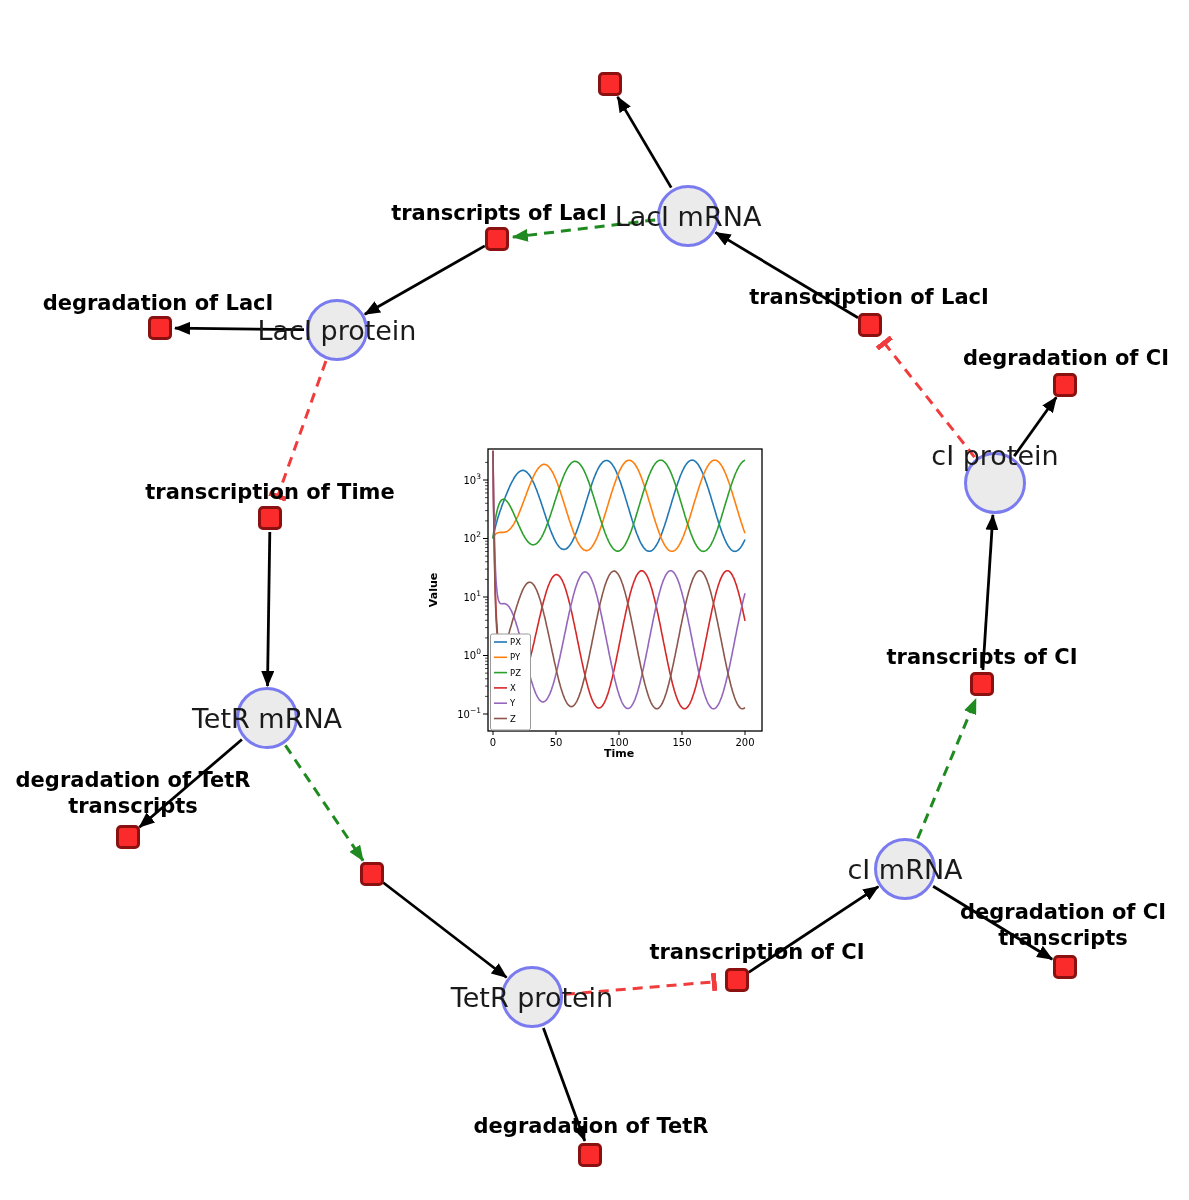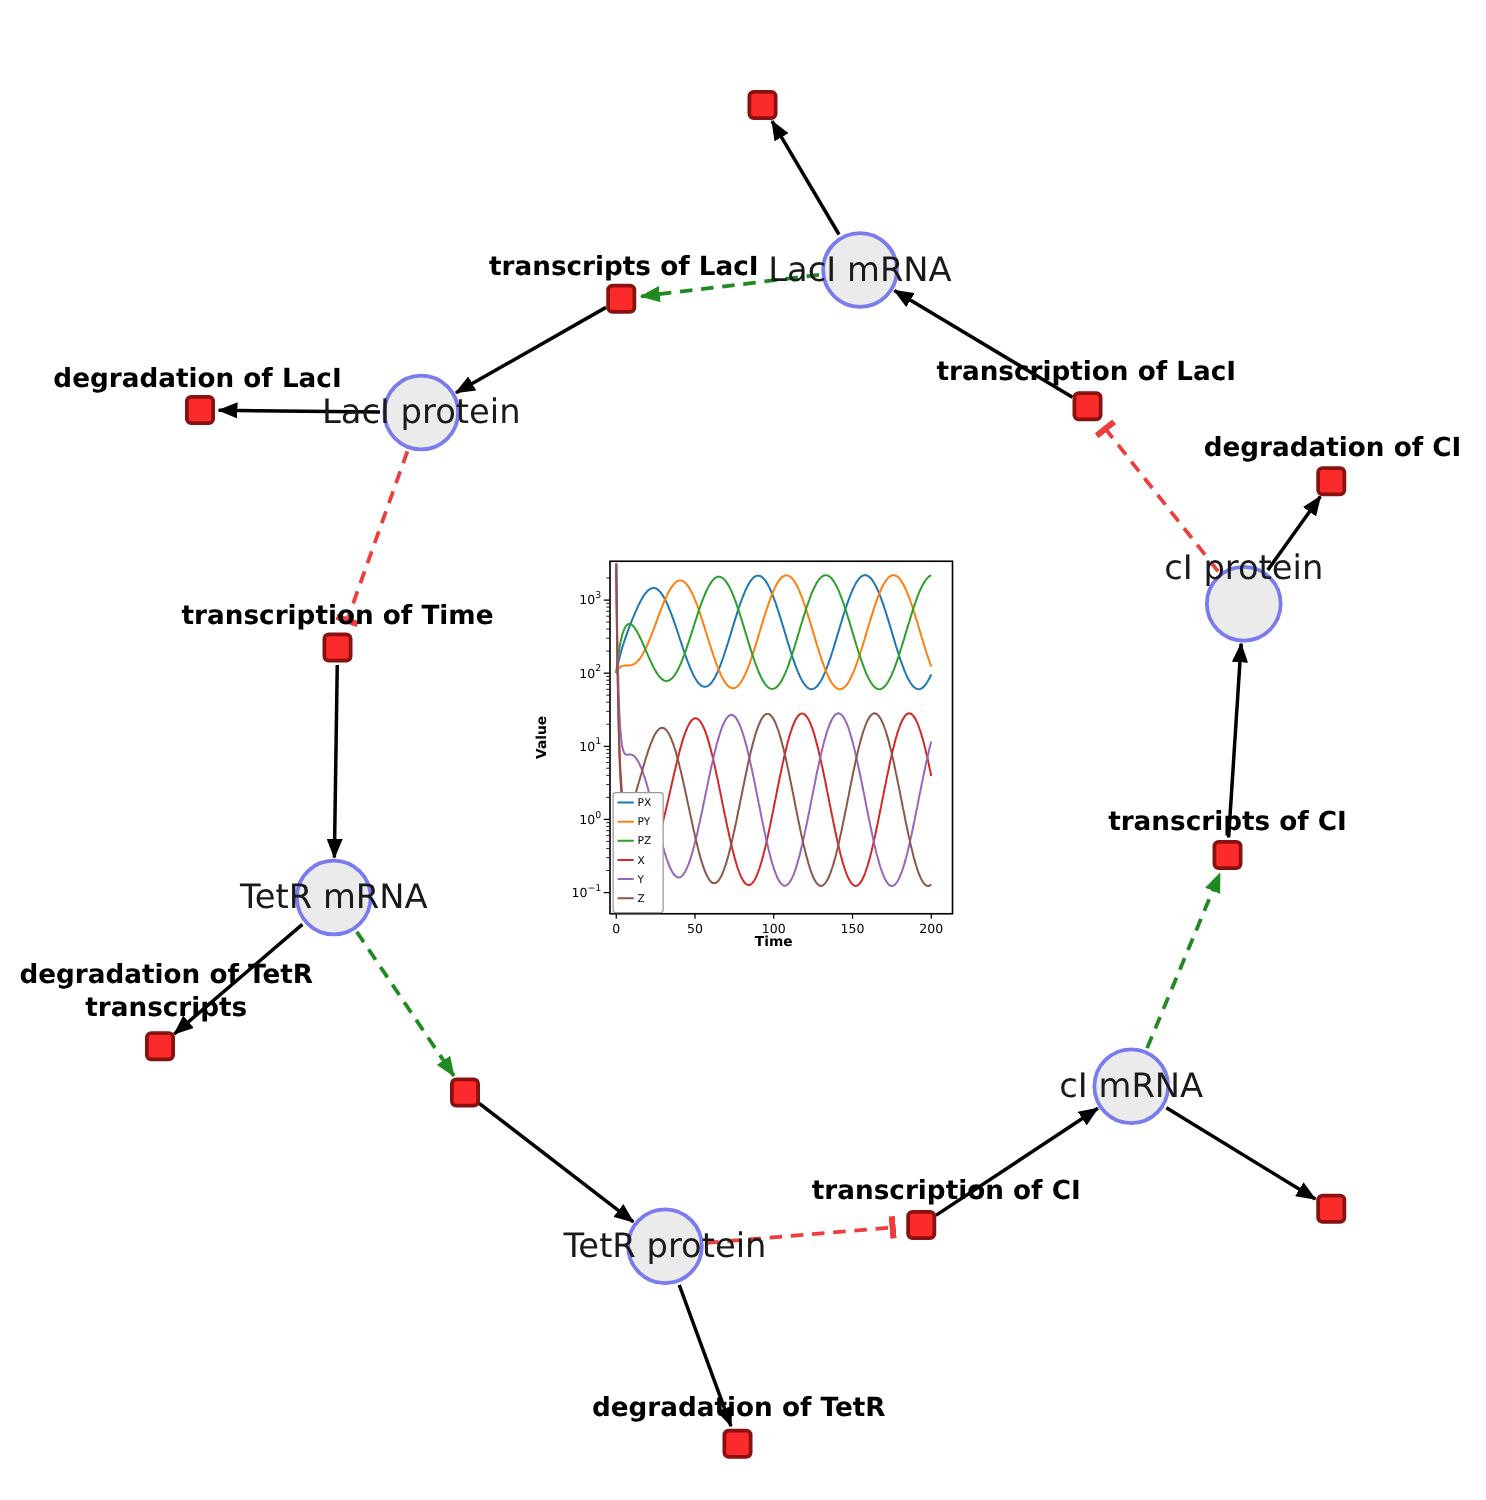--- a/index.html
+++ b/index.html
@@ -92,20 +92,21 @@
       <div class="reaction-node" style="left: 116px; top: 825px;"></div>
       <div class="reaction-label wrap" style="left: 133px; top: 793px; width: 272px;">degradation of TetR transcripts</div>
       <div class="reaction-node" style="left: 360px; top: 862px;"></div>
       <div class="reaction-node" style="left: 578px; top: 1143px;"></div>
       <div class="reaction-label" style="left: 591px; top: 1126px;">degradation of TetR</div>
       <div class="reaction-node" style="left: 725px; top: 968px;"></div>
       <div class="reaction-label" style="left: 737px; top: 952px; margin-left: 20px;">transcription of CI</div>
       <div class="reaction-node" style="left: 970px; top: 672px;"></div>
       <div class="reaction-label" style="left: 982px; top: 657px;">transcripts of CI</div>
       <div class="reaction-node" style="left: 1053px; top: 955px;"></div>
+      <div class="reaction-label wrap" style="left: 1063px; top: 925px; width: 240px;">degradation of CI transcripts</div>
     </div>
   <svg id="chart" viewBox="420 435 360 330">
       <defs>
         <clipPath id="plotclip">
           <rect x="488" y="449" width="274" height="282"></rect>
         </clipPath>
       </defs>
       <rect x="488" y="449" width="274" height="282" fill="#ffffff" stroke="#000" stroke-width="1.3"></rect>
       <line x1="485" y1="696.3897452536571" x2="488" y2="696.3897452536571" stroke="#000" stroke-width="0.7"></line>
       <line x1="485" y1="686.0884065988997" x2="488" y2="686.0884065988997" stroke="#000" stroke-width="0.7"></line>

